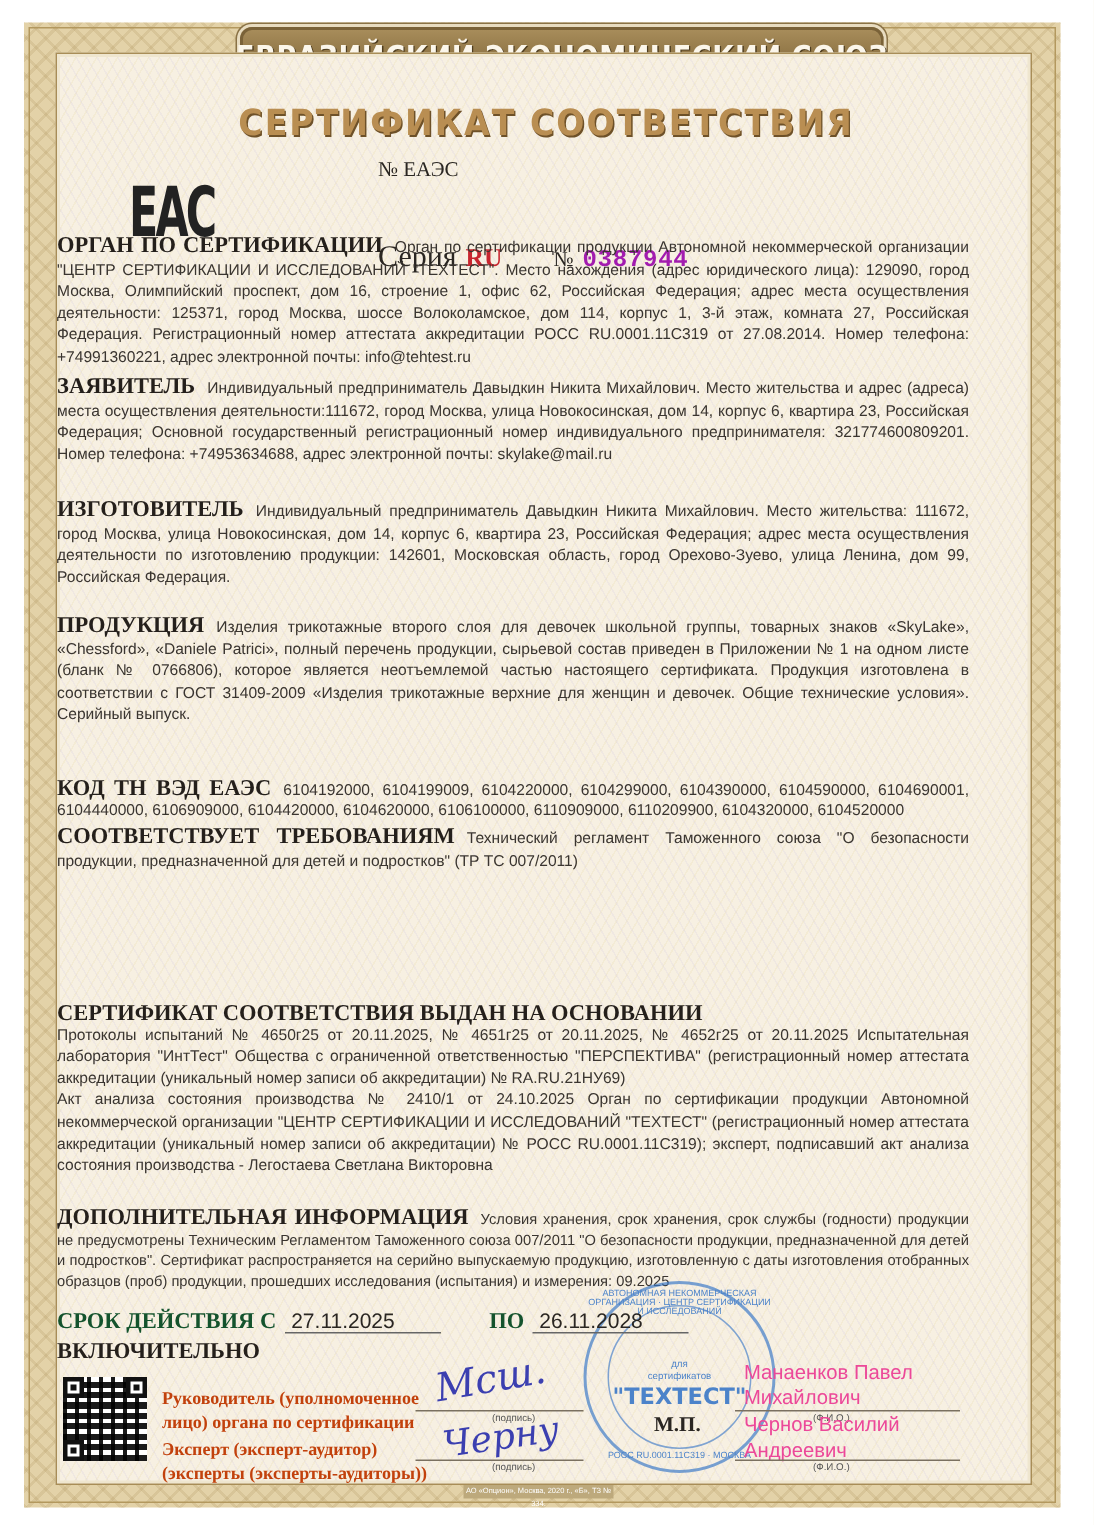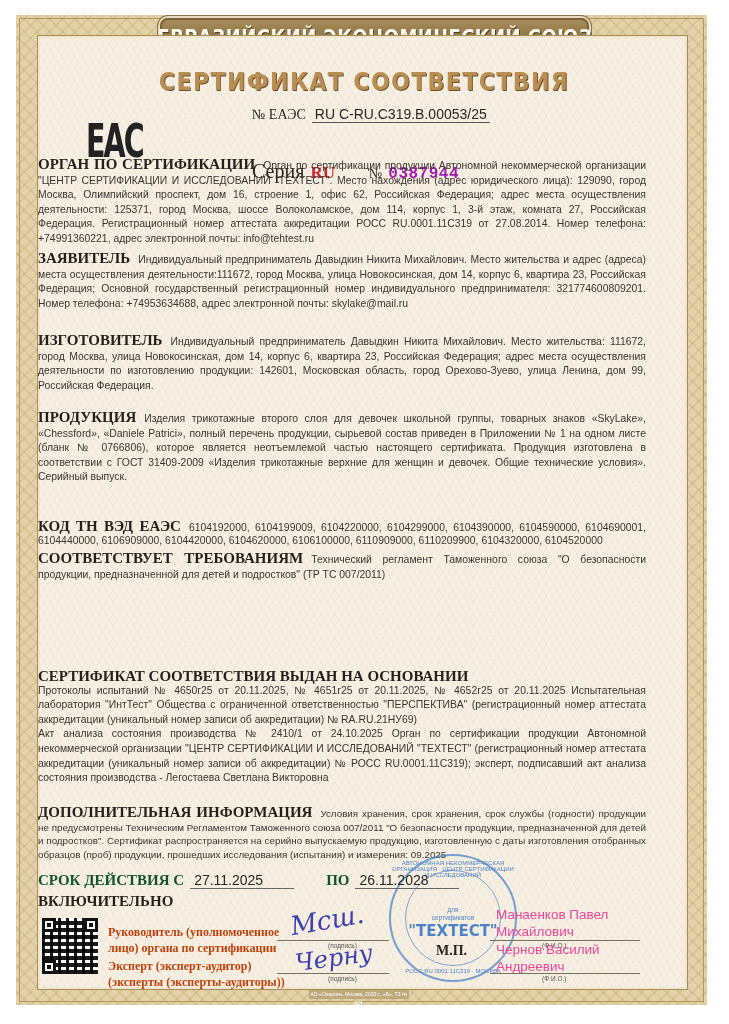--- a/index.html
+++ b/index.html
@@ -93,21 +93,20 @@
 </div>
 
 <div class="title">
   <span>СЕРТИФИКАТ СООТВЕТСТВИЯ</span>
 </div>
 
 <div class="eac">ЕАС</div>
 
 <div class="num-row">
   <span class="lbl">№ ЕАЭС</span>
-  <span class="val">RU C-RU.С319.В.00053/25</span>
 </div>
 
 <div class="series-row">
   <span class="lbl">Серия</span>
   <span class="ser">RU</span>
   <span class="no">№</span>
   <span class="blank">0387944</span>
 </div>
 
 <div class="sec" style="top:157px">

